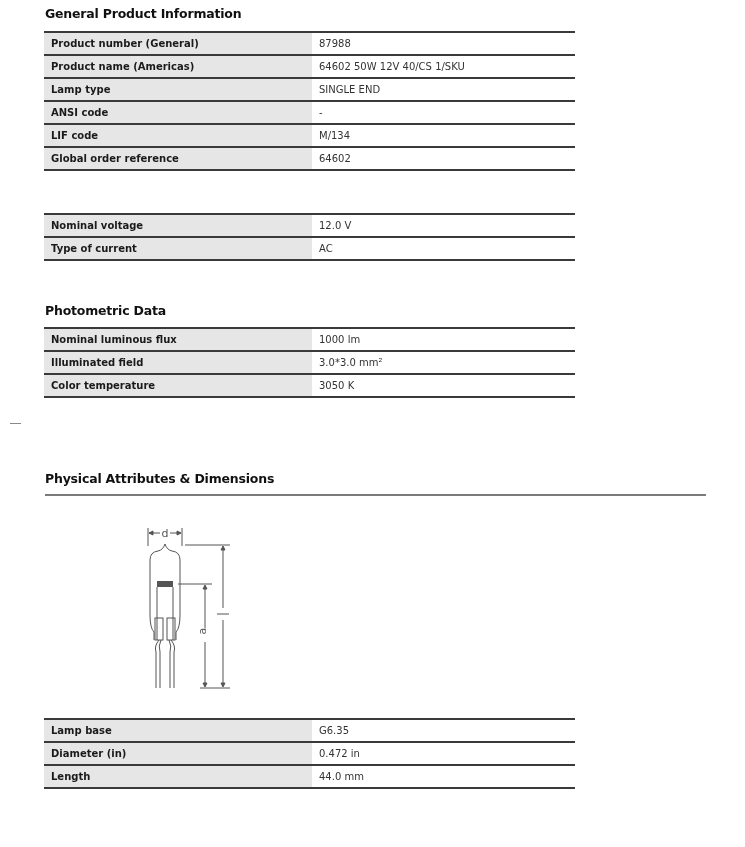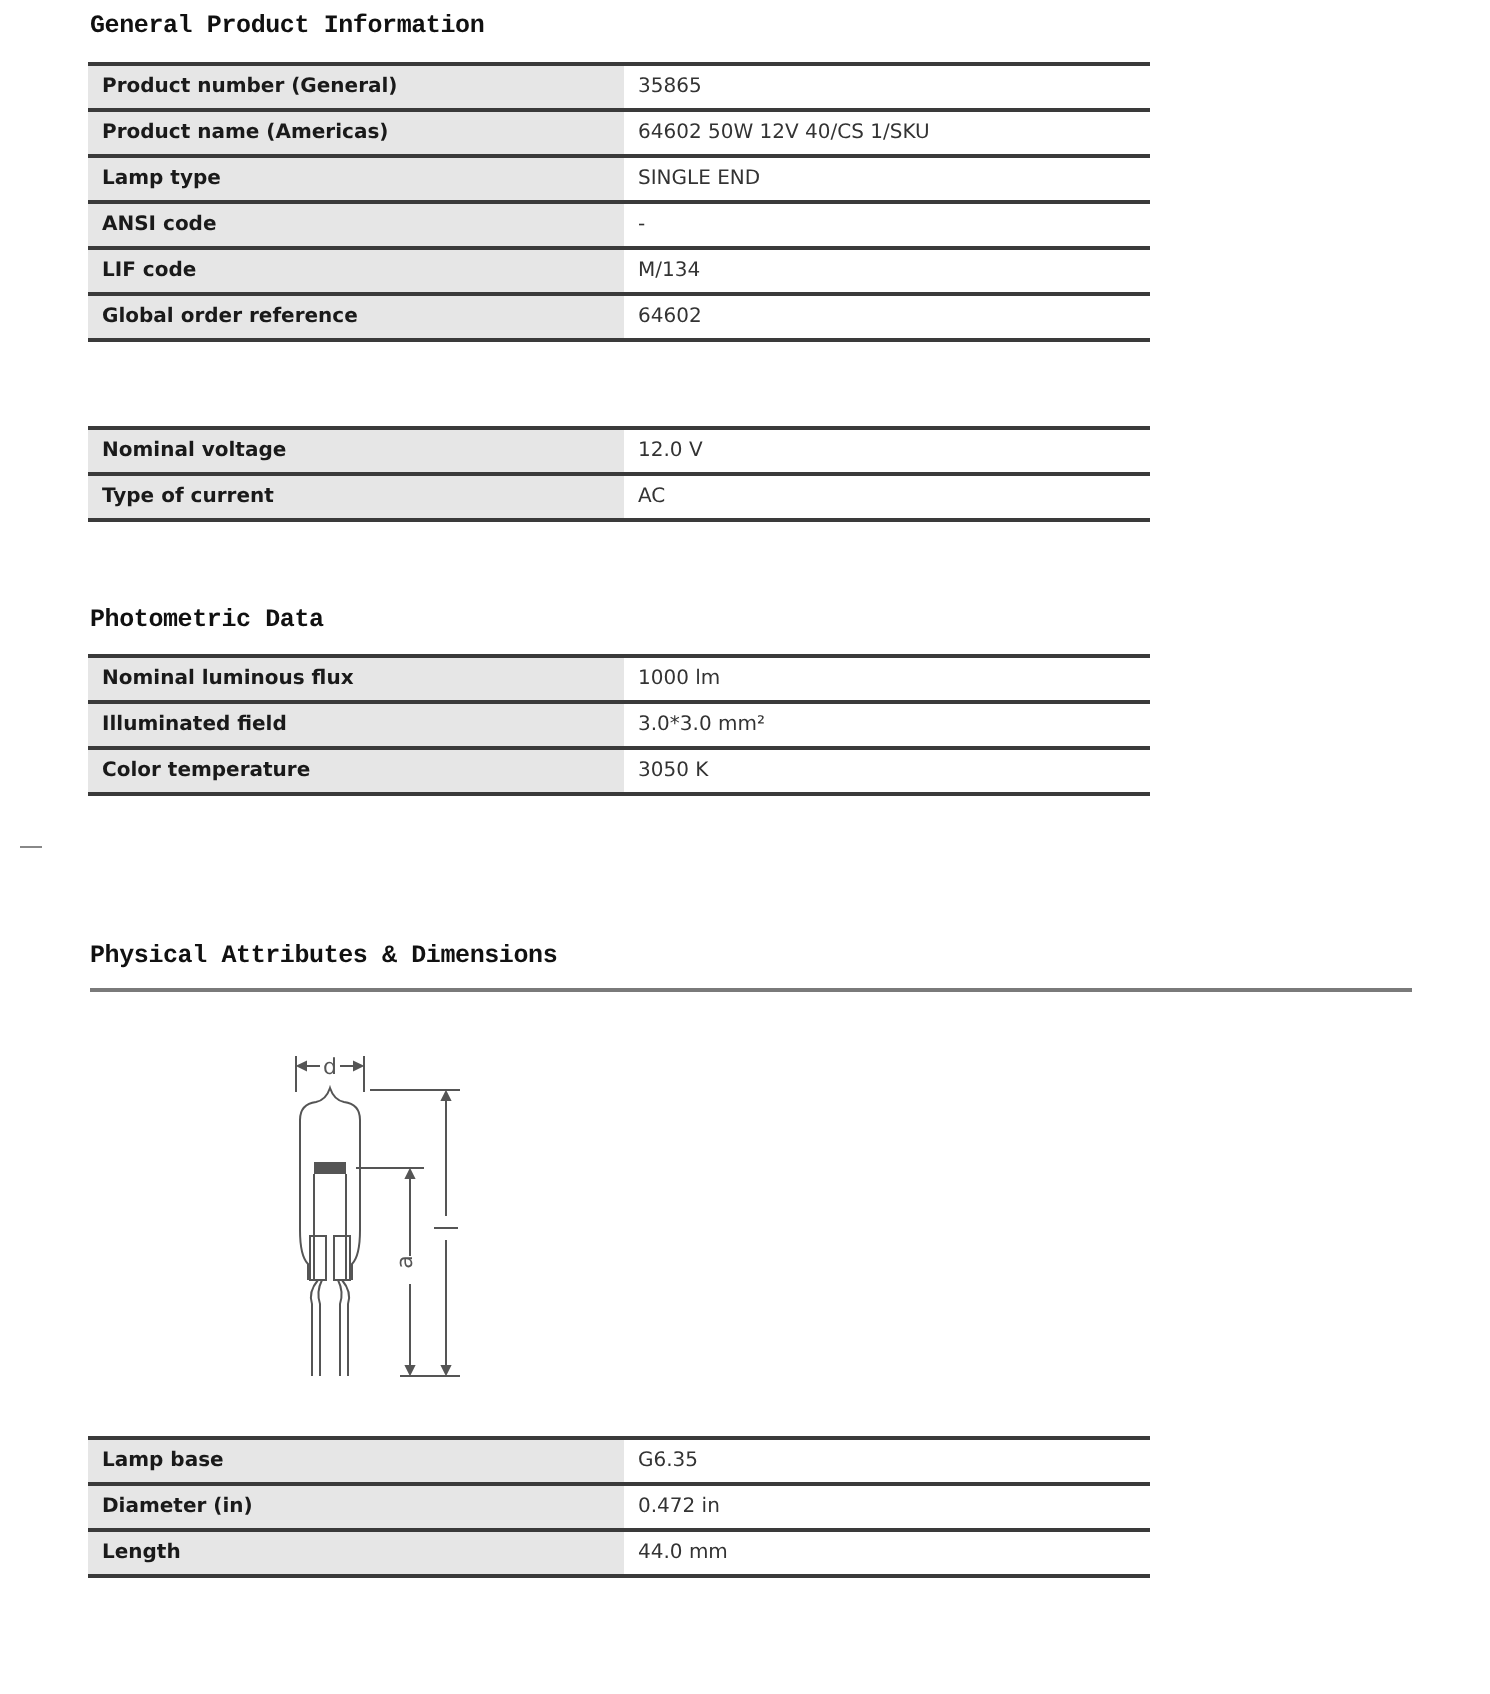--- a/index.html
+++ b/index.html
@@ -4,21 +4,21 @@
 <style>
   html, body { margin: 0; padding: 0; background: #ffffff; }
   body {
     width: 745px; height: 847px; position: relative; overflow: hidden;
     font-family: "DejaVu Sans", "Liberation Sans", sans-serif;
     color: #1a1a1a;
   }
   .section-title {
     position: absolute; left: 45px;
     font-size: 12.5px; font-weight: bold; color: #111;
-    letter-spacing: -0.2px; white-space: nowrap; font-family: Liberation Mono, monospace;
+    letter-spacing: -0.2px; white-space: nowrap;
   }
   .spec-table {
     position: absolute; left: 44px; width: 531px;
     border-collapse: collapse; table-layout: fixed;
     font-size: 10px;
   }
   .spec-table tr { height: 23px; }
   .spec-table td {
     border-top: 2px solid #3a3a3a;
     padding: 0 0 0 7px; vertical-align: middle; white-space: nowrap;
@@ -40,21 +40,21 @@
   .lamp-drawing { position: absolute; left: 130px; top: 520px; width: 110px; height: 172px; }
 </style>
 </head>
 <body>
 
 <div class="section-title" style="top:6px;">General Product Information</div>
 <table class="spec-table" style="top:31px;">
   <tbody>
       <tr>
         <td class="label">Product number (General)</td>
-        <td class="value">35865</td>
+        <td class="value">87988</td>
       </tr>
   <tr>
         <td class="label">Product name (Americas)</td>
         <td class="value">64602 50W 12V 40/CS 1/SKU</td>
       </tr>
   <tr>
         <td class="label">Lamp type</td>
         <td class="value">SINGLE END</td>
       </tr>
   <tr>

